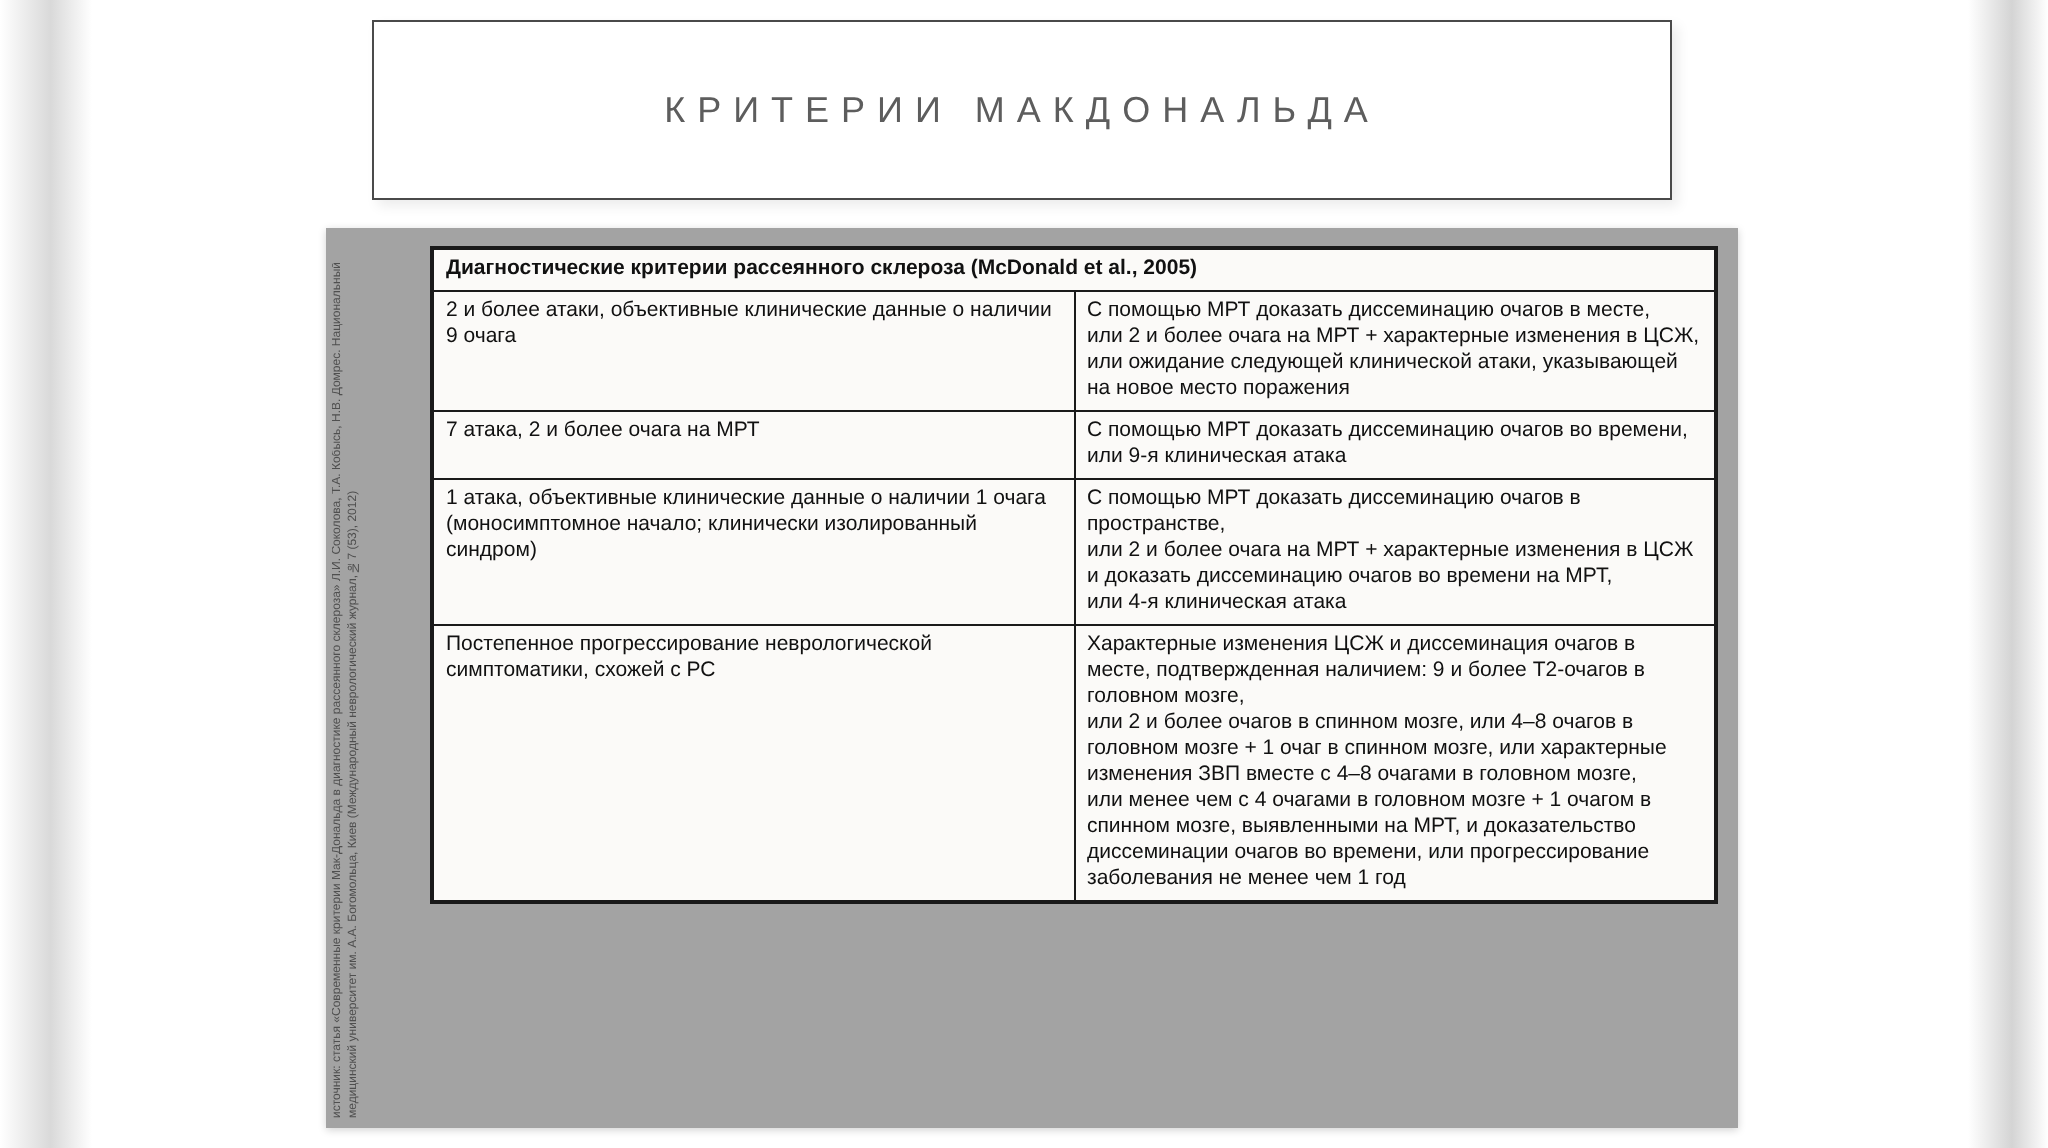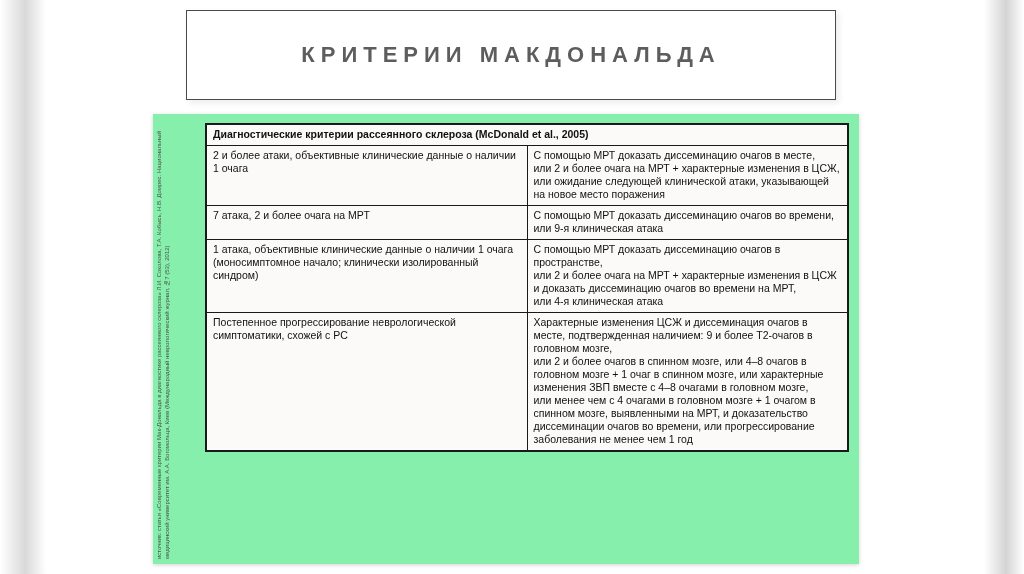--- a/index.html
+++ b/index.html
@@ -28,34 +28,34 @@
   .title-box {
     position: absolute;
     left: 186px; top: 10px;
     width: 648px; height: 88px;
     background: #ffffff;
     border: 1px solid #4a4a4a;
     box-shadow: 3px 3px 6px rgba(0,0,0,0.08);
     display: flex; align-items: center; justify-content: center;
   }
   .title-text {
-    font-size: 22px;
+    font-size: 18px;
     letter-spacing: 6px;
     color: #5d5d5d;
-    font-weight: 700;
+    font-weight: 400;
     text-transform: uppercase;
     white-space: nowrap;
   }
 
   
   .scan {
     position: absolute;
-    left: 153px; top: 114px;
+    left: 163px; top: 114px;
     width: 706px; height: 450px;
-    background: #86efac;
+    background: #a3a3a3;
     box-shadow: 0 1px 4px rgba(0,0,0,0.18);
   }
   .vertical-source {
     position: absolute;
     left: 3px; top: 5px;
     width: 17px; height: 440px;
     writing-mode: vertical-rl;
     transform: rotate(180deg);
     font-size: 6px;
     line-height: 1.3;
@@ -115,21 +115,21 @@
   <table class="criteria">
     <colgroup>
         <col class="c1">
         <col class="c2">
       </colgroup>
     <tbody>
       <tr>
         <td class="caption-cell" colspan="2">Диагностические критерии рассеянного склероза (McDonald et al., 2005)</td>
       </tr>
       <tr>
-        <td class="clin-cell">2 и более атаки, объективные клинические данные о наличии 1 очага</td>
+        <td class="clin-cell">2 и более атаки, объективные клинические данные о наличии 9 очага</td>
         <td class="req-cell">С помощью МРТ доказать диссеминацию очагов в месте,
 или 2 и более очага на МРТ + характерные изменения в ЦСЖ,
 или ожидание следующей клинической атаки, указывающей на новое место поражения</td>
       </tr>
       <tr>
         <td class="clin-cell">7 атака, 2 и более очага на МРТ</td>
         <td class="req-cell">С помощью МРТ доказать диссеминацию очагов во времени, или 9-я клиническая атака</td>
       </tr>
       <tr>
         <td class="clin-cell">1 атака, объективные клинические данные о наличии 1 очага (моносимптомное начало; клинически изолированный синдром)</td>

